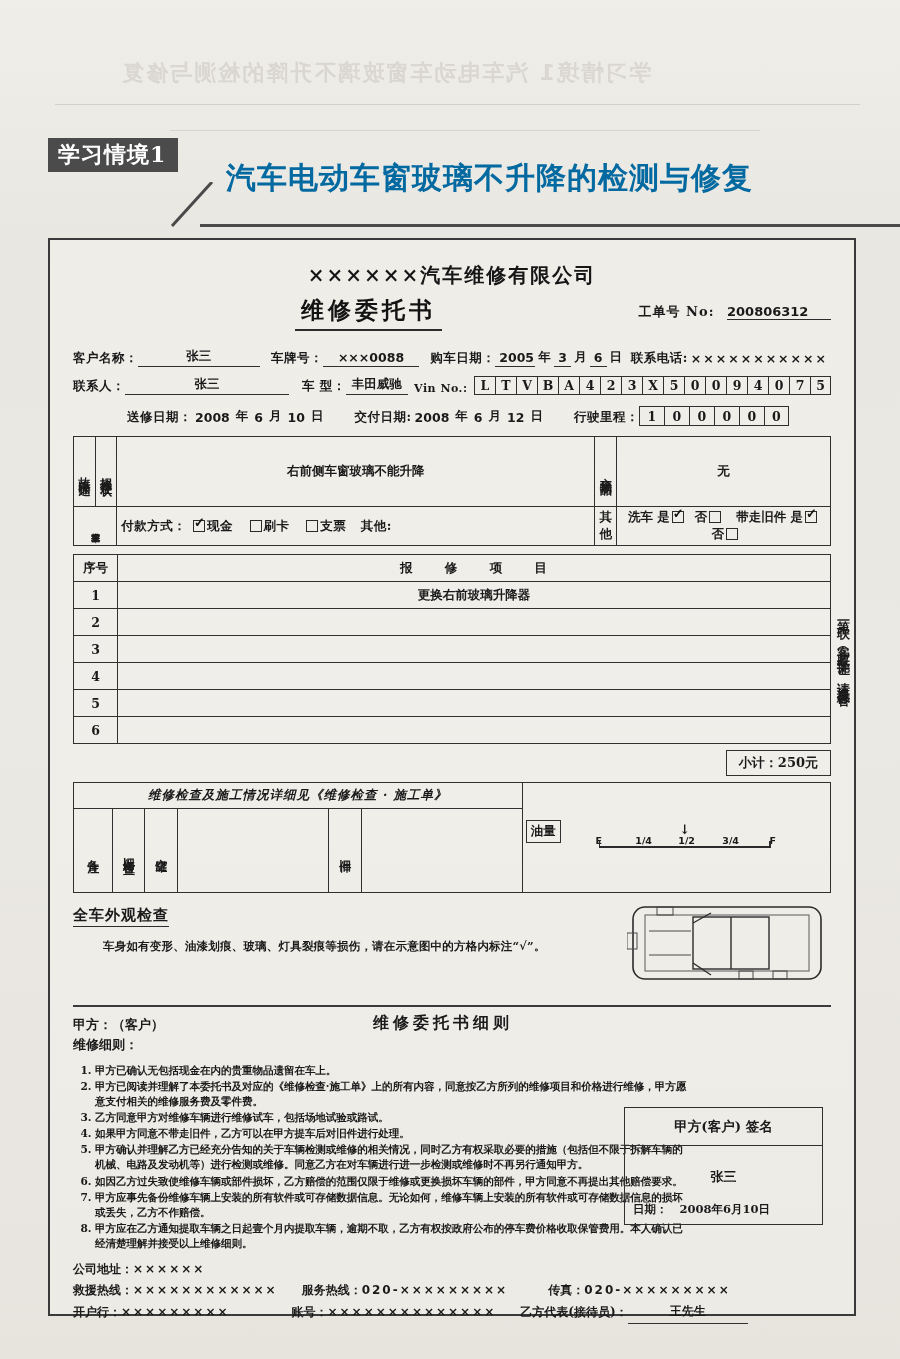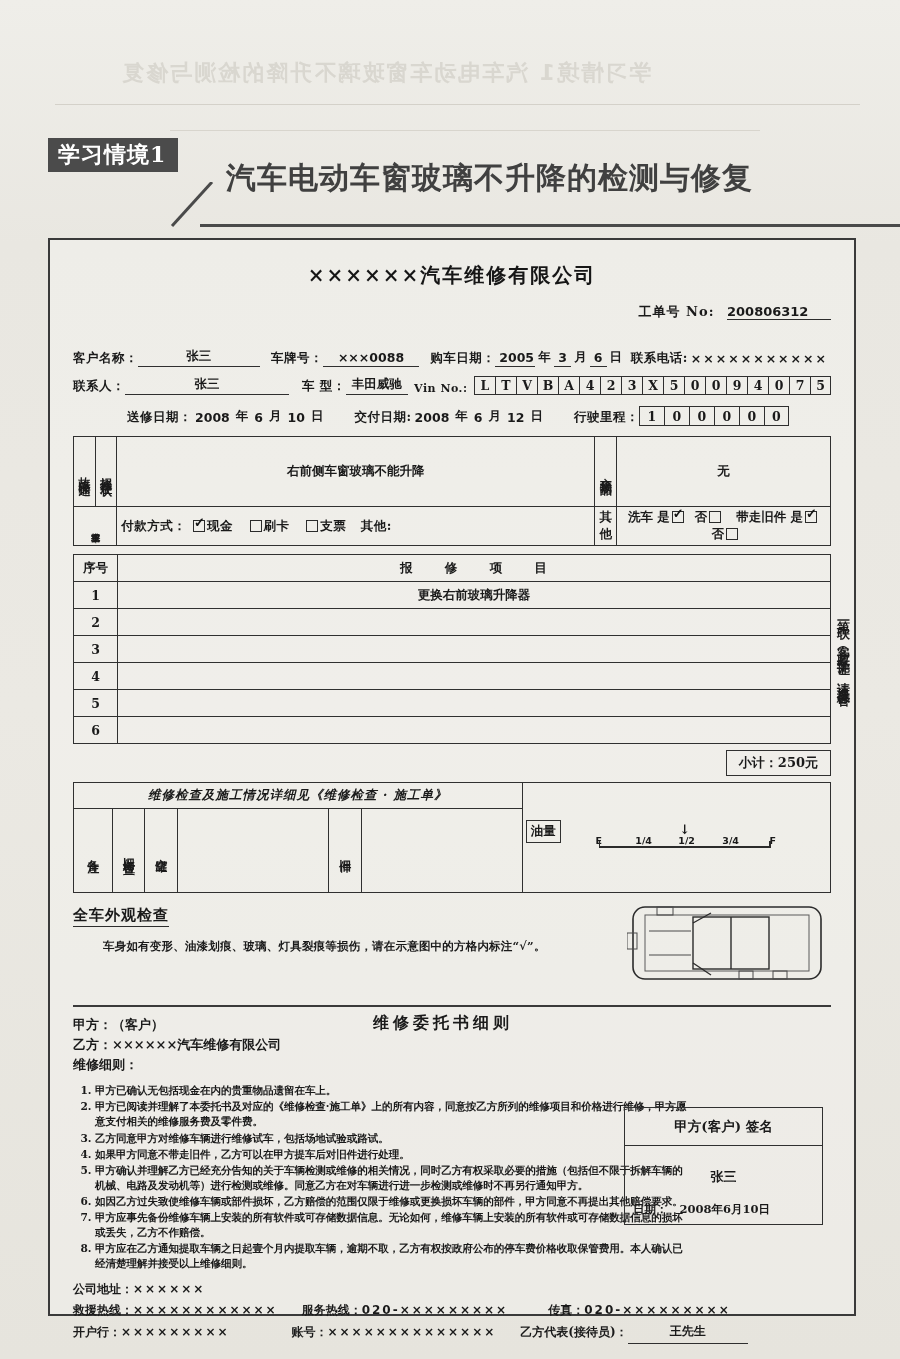--- a/index.html
+++ b/index.html
@@ -48,21 +48,21 @@
     padding: 4px 12px 5px 10px;
     letter-spacing: 1px;
     line-height: 1.15;
   }
   .chapter-title {
     position: absolute; left: 178px; top: 20px;
     font-family: "DejaVu Serif","Liberation Serif",serif;
     font-weight: 700;
     font-size: 30px;
     letter-spacing: 1px;
-    color: #404040;
+    color: #0369a1;
     white-space: nowrap;
   }
   .chapter-rule {
     position: absolute; left: 152px; top: 86px; width: 706px;
     height: 3px; background: #4a4a4a;
   }
   .chapter-slash {
     position: absolute; left: 120px; top: 44px;
     width: 46px; height: 46px;
   }
@@ -284,20 +284,21 @@
 
 <div class="form">
 
   <div class="side-vert">第一联：客户（取车凭证，请注意保管）</div>
 
   <div class="inner">
 
     <div class="co-name">××××××汽车维修有限公司</div>
 
     <div class="doc-row">
+      <div class="doc-title">维修委托书</div>
       <div class="wo">
         <span class="lbl">工单号 No:</span>
         <span class="val">200806312</span>
       </div>
     </div>
 
     <div class="fline">
       <span class="fl-lbl">客户名称：</span>
       <span class="fl-val" style="width:150px">张三</span>
       <span class="gap"></span>
@@ -523,21 +524,20 @@
         <rect x="146" y="70" width="14" height="8" fill="none" stroke="#4a4a4a" stroke-width="1"></rect>
         <rect x="0" y="32" width="10" height="16" fill="none" stroke="#4a4a4a" stroke-width="1"></rect>
       </svg>
     </div>
 
     <hr class="hr-thick">
 
     <div class="terms">
       <div class="terms-title">维修委托书细则</div>
       <div class="party">甲方：（客户）</div>
-      <div class="party">乙方：××××××汽车维修有限公司</div>
       <div class="party">维修细则：</div>
       <ol class="clauses">
         <li>甲方已确认无包括现金在内的贵重物品遗留在车上。</li>
         <li>甲方已阅读并理解了本委托书及对应的《维修检查·施工单》上的所有内容，同意按乙方所列的维修项目和价格进行维修，甲方愿意支付相关的维修服务费及零件费。</li>
         <li>乙方同意甲方对维修车辆进行维修试车，包括场地试验或路试。</li>
         <li>如果甲方同意不带走旧件，乙方可以在甲方提车后对旧件进行处理。</li>
         <li>甲方确认并理解乙方已经充分告知的关于车辆检测或维修的相关情况，同时乙方有权采取必要的措施（包括但不限于拆解车辆的机械、电路及发动机等）进行检测或维修。同意乙方在对车辆进行进一步检测或维修时不再另行通知甲方。</li>
         <li>如因乙方过失致使维修车辆或部件损坏，乙方赔偿的范围仅限于维修或更换损坏车辆的部件，甲方同意不再提出其他赔偿要求。</li>
         <li>甲方应事先备份维修车辆上安装的所有软件或可存储数据信息。无论如何，维修车辆上安装的所有软件或可存储数据信息的损坏或丢失，乙方不作赔偿。</li>
         <li>甲方应在乙方通知提取车辆之日起壹个月内提取车辆，逾期不取，乙方有权按政府公布的停车费价格收取保管费用。本人确认已经清楚理解并接受以上维修细则。</li>

